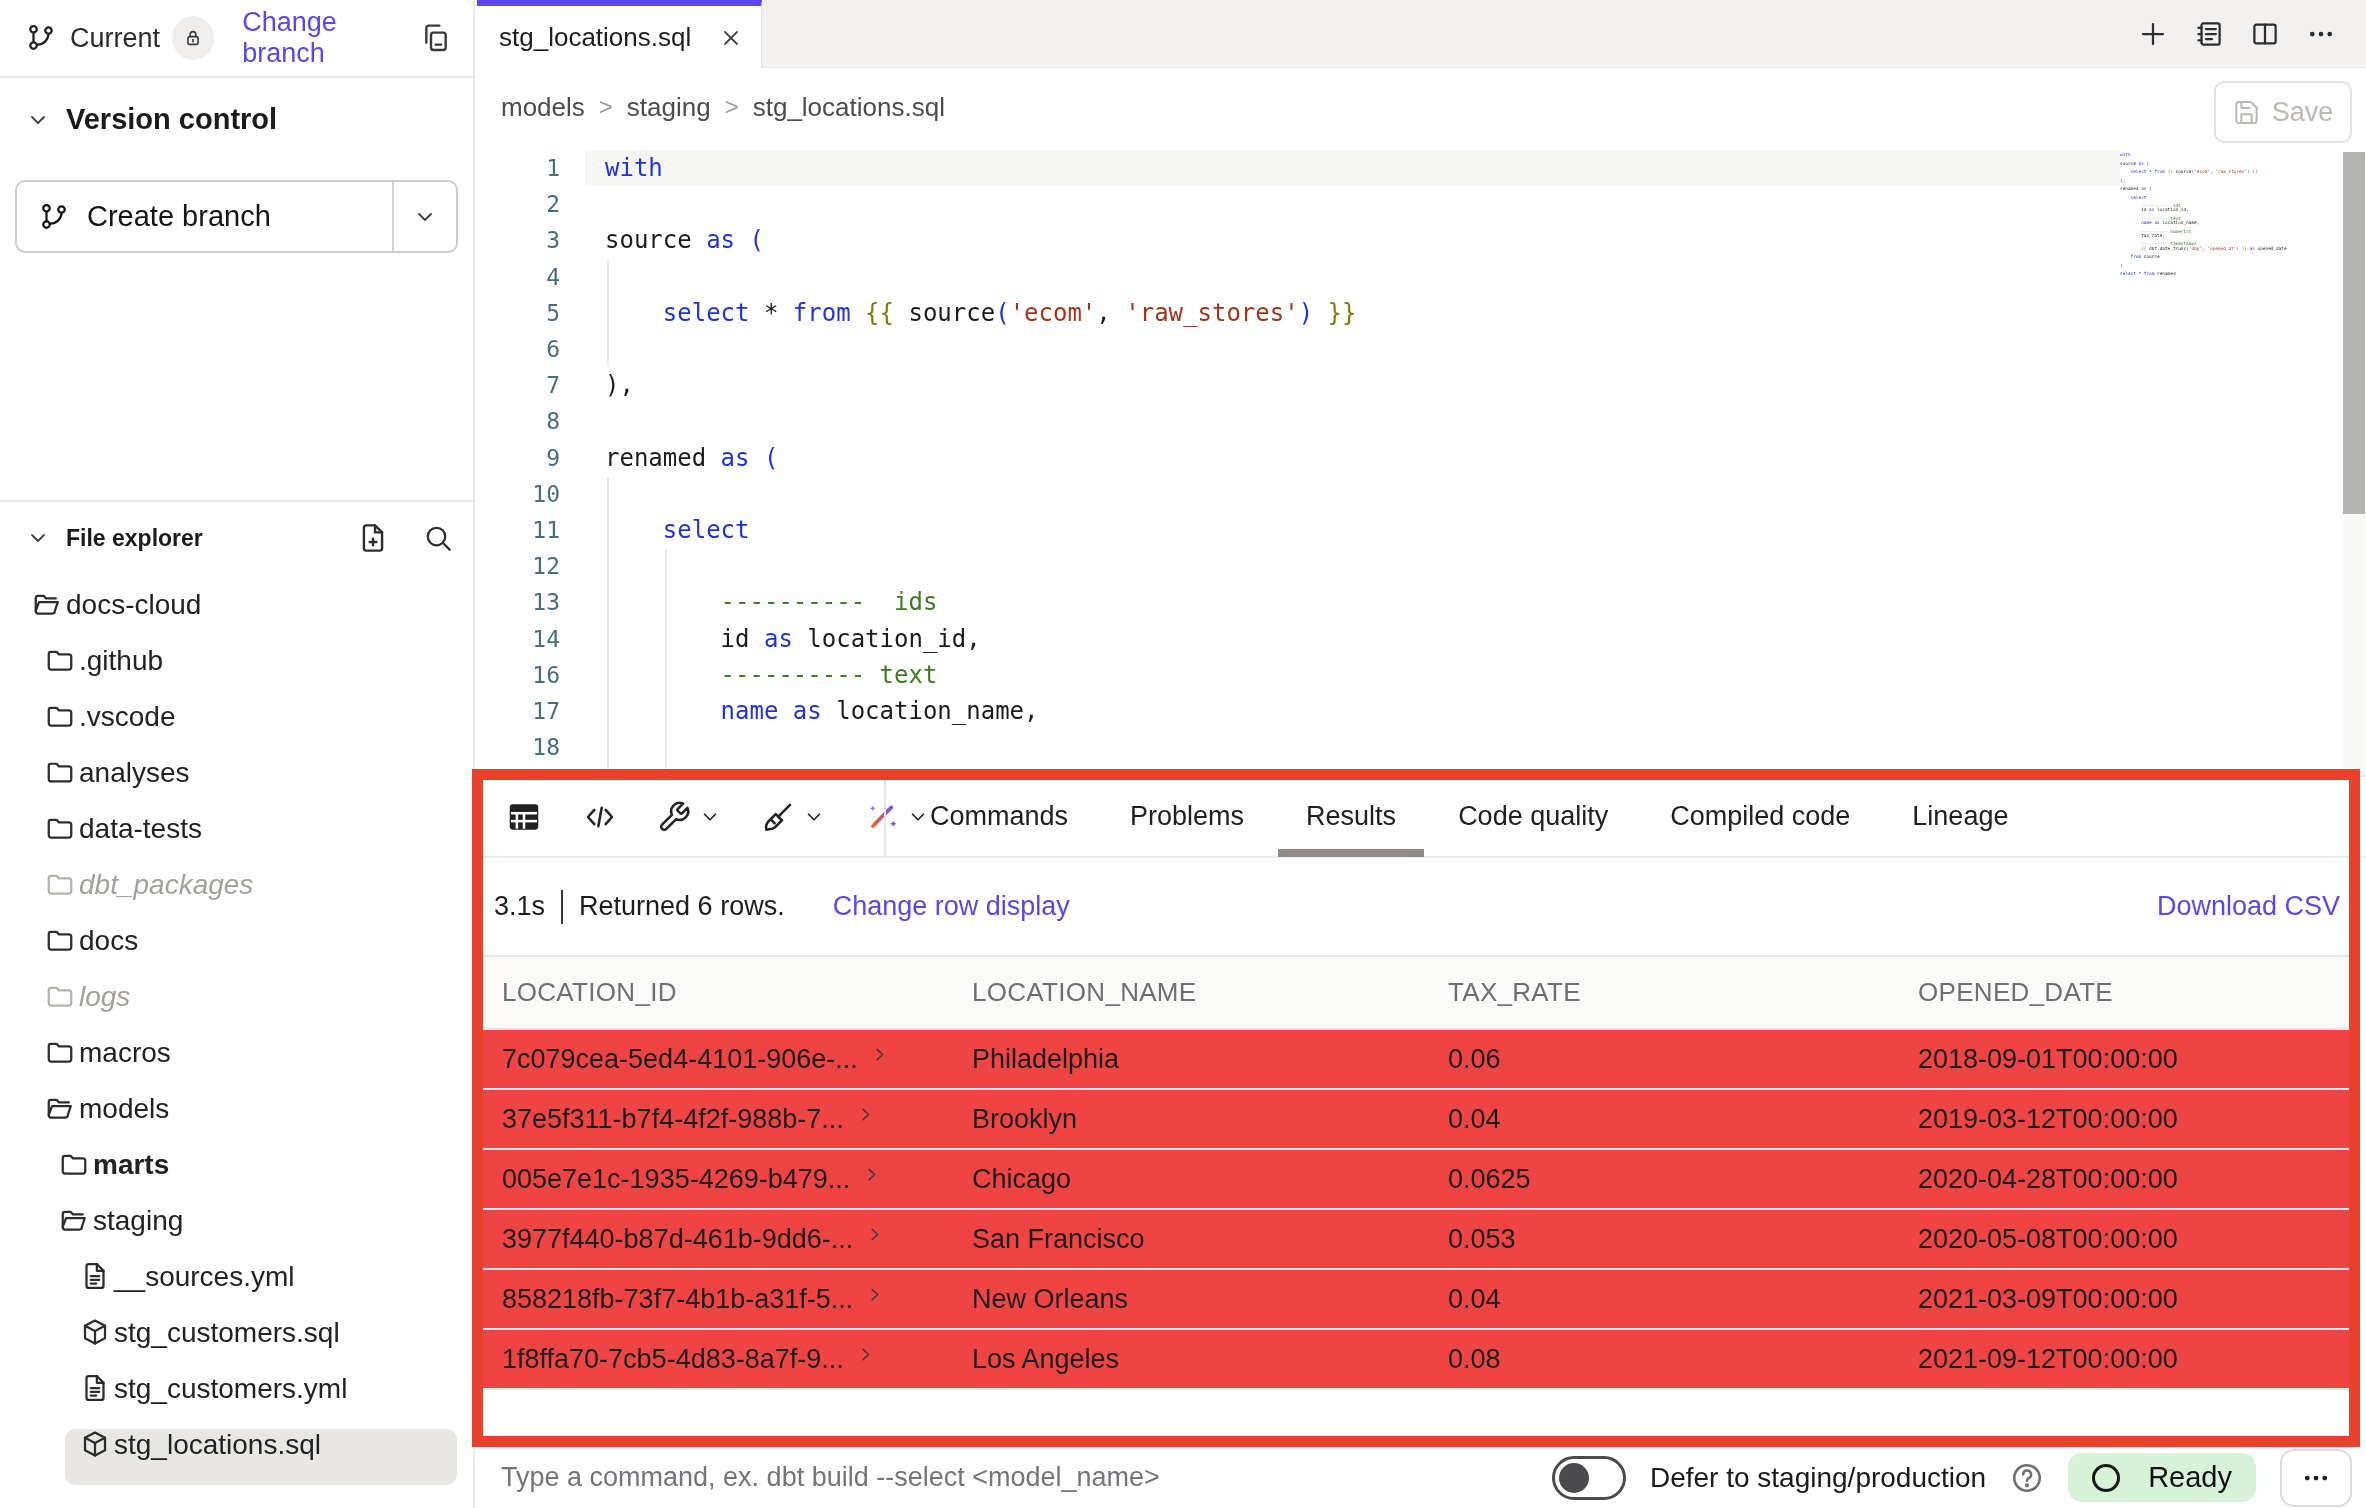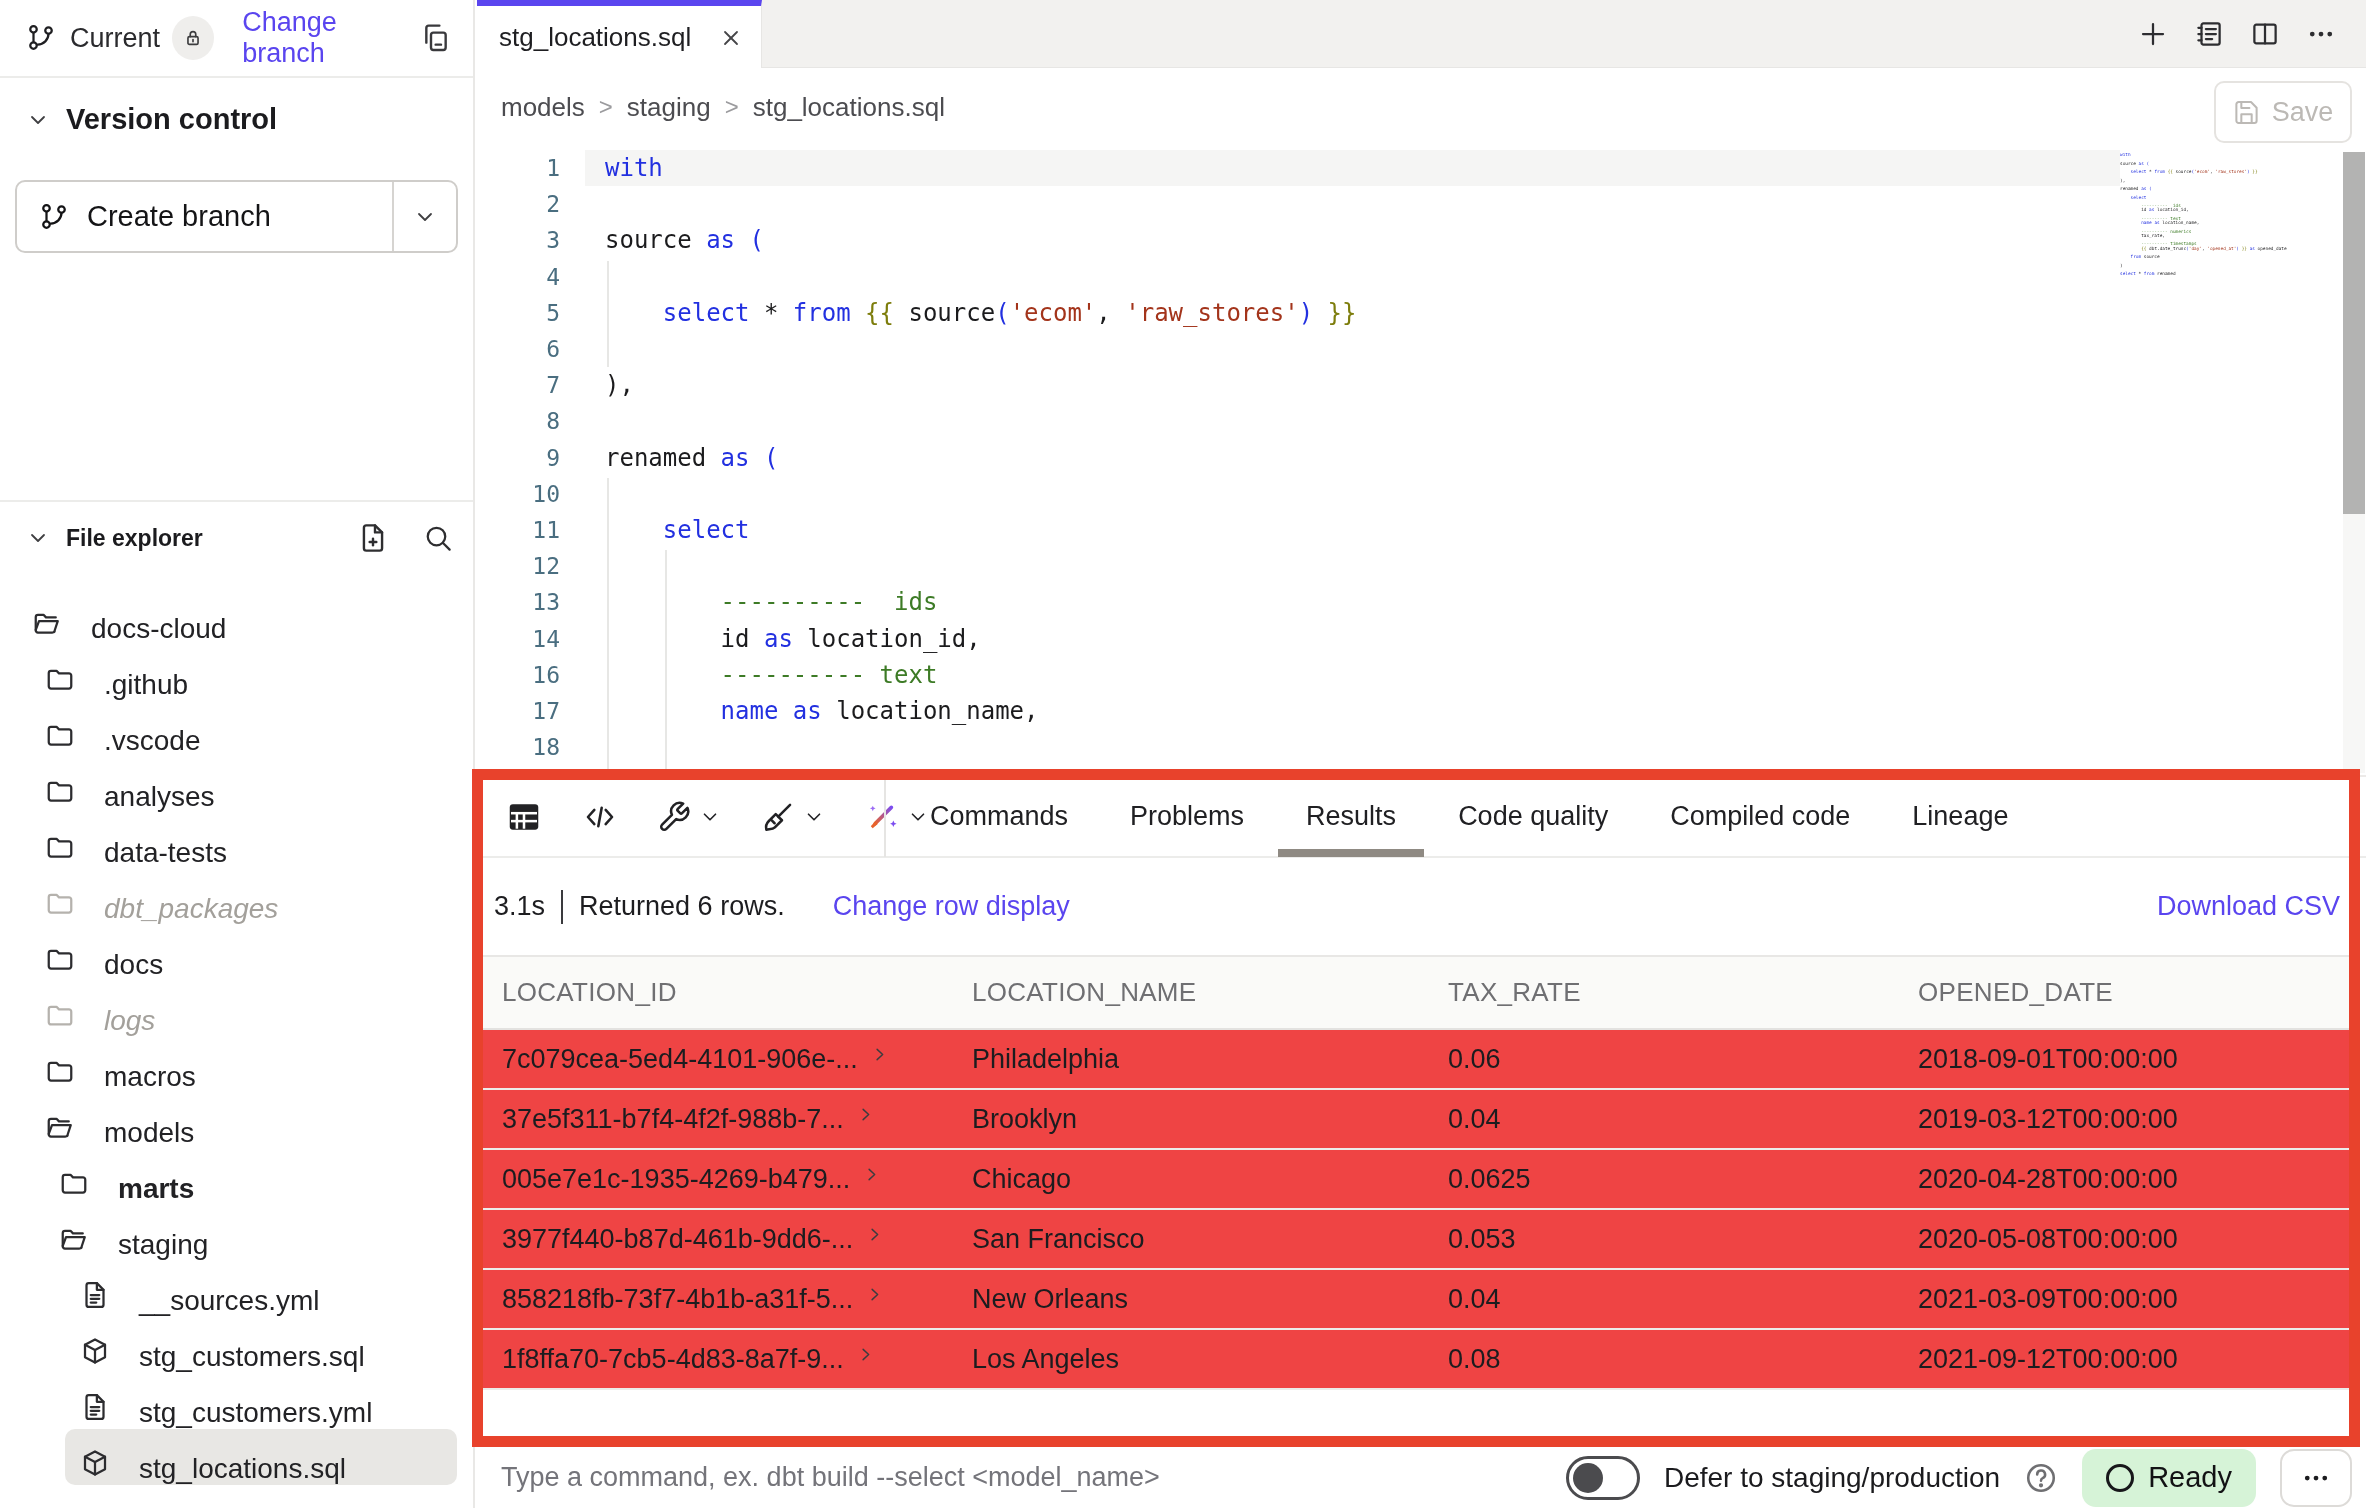--- a/index.html
+++ b/index.html
@@ -27,21 +27,21 @@
   #create-branch-btn{position:absolute;left:15px;top:180px;width:443px;height:73px;background:#fff;border:2px solid #cfcdca;border-radius:10px;display:flex;align-items:center;box-sizing:border-box;}
   #create-branch-btn .main{flex:1;display:flex;align-items:center;gap:18px;padding-left:22px;font-size:29px;font-weight:500;color:#141416;}
   #create-branch-btn .drop{width:62px;height:100%;border-left:2px solid #d6d4d1;display:flex;align-items:center;justify-content:center;color:#3f3f42;}
 
   #fe-divider{position:absolute;left:0;top:500px;width:473px;height:2px;background:#ececea;}
   #fe-header{position:absolute;left:26px;top:520px;right:20px;height:36px;display:flex;align-items:center;gap:16px;}
   #fe-title{font-size:23px;font-weight:700;color:#1b1b1e;}
   #fe-actions{margin-left:auto;display:flex;align-items:center;gap:34px;color:#2e2e30;}
 
   #file-tree{position:absolute;left:0;top:589px;width:473px;}
-  .tree-item{height:56px;display:flex;align-items:flex-end;gap:29px;font-size:28px;color:#222225;box-sizing:border-box;cursor:pointer;}
+  .tree-item{height:56px;display:flex;align-items:flex-start;gap:4px;font-size:28px;color:#222225;box-sizing:border-box;cursor:pointer;}
   .tree-item .t-icon{color:#2c2c2f;}
   .tree-item.muted{color:#a3a09b;font-style:italic;}
   .tree-item.muted .t-icon{color:#b5b2ad;}
   .tree-item.selected{background:#e8e7e4;border-radius:10px;}
 
   
   #tabbar{position:absolute;left:477px;top:0;right:0;height:68px;background:#f2f1ef;border-bottom:1px solid #e7e6e4;box-sizing:border-box;}
   #active-tab{position:absolute;left:0;top:0;width:285px;height:69px;background:#fff;border-top:6px solid #5a45ef;border-right:1px solid #e7e6e4;box-sizing:border-box;display:flex;align-items:center;padding:0 18px 0 22px;}
   #active-tab .title{font-size:26px;color:#1e1e21;}
   #tab-close{margin-left:auto;color:#454548;cursor:pointer;}
@@ -102,21 +102,21 @@
   #highlight-box{position:absolute;left:472px;top:769px;width:1888px;height:678px;border:11px solid #e8422c;box-sizing:border-box;pointer-events:none;z-index:60;}
 
   
   #bottom-bar{position:absolute;left:477px;top:1447px;right:0;height:61px;background:#fff;display:flex;align-items:center;}
   #cmd-input{font-size:27px;color:#74747a;margin-left:24px;flex:1 1 auto;white-space:nowrap;overflow:hidden;}
   #bottom-right{display:flex;align-items:center;margin-left:auto;padding-right:14px;gap:24px;}
   #defer-toggle{width:74px;height:44px;border:3px solid #4b4b4e;border-radius:24px;background:#fff;position:relative;box-sizing:border-box;cursor:pointer;}
   #defer-toggle .knob{position:absolute;left:4px;top:4px;width:30px;height:30px;border-radius:50%;background:#4b4b4e;}
   #defer-label{font-size:28px;color:#1b1b1e;}
   #help-icon{color:#6f6f72;cursor:pointer;}
-  #ready-pill{height:58px;background:#d6f3d7;border-radius:14px;display:flex;align-items:center;gap:14px;padding:0 24px;cursor:pointer;justify-content:space-between;}
+  #ready-pill{height:49px;background:#d6f3d7;border-radius:14px;display:flex;align-items:center;gap:28px;padding:0 24px;cursor:pointer;justify-content:space-between;}
   #ready-pill .ring{width:28px;height:28px;border:3px solid #17171a;border-radius:50%;box-sizing:border-box;}
   #ready-pill .lbl{font-size:29px;font-weight:500;color:#121214;}
   #more-btn{width:72px;height:58px;border:2px solid #dddbd8;border-radius:14px;background:#fff;display:flex;align-items:center;justify-content:center;color:#1c1c1f;cursor:pointer;box-sizing:border-box;}
 </style>
 </head>
 <body>
 
 <div id="sidebar">
   <div id="branch-bar">
     <span class="icon" style="width: 30px; height: 30px;">

